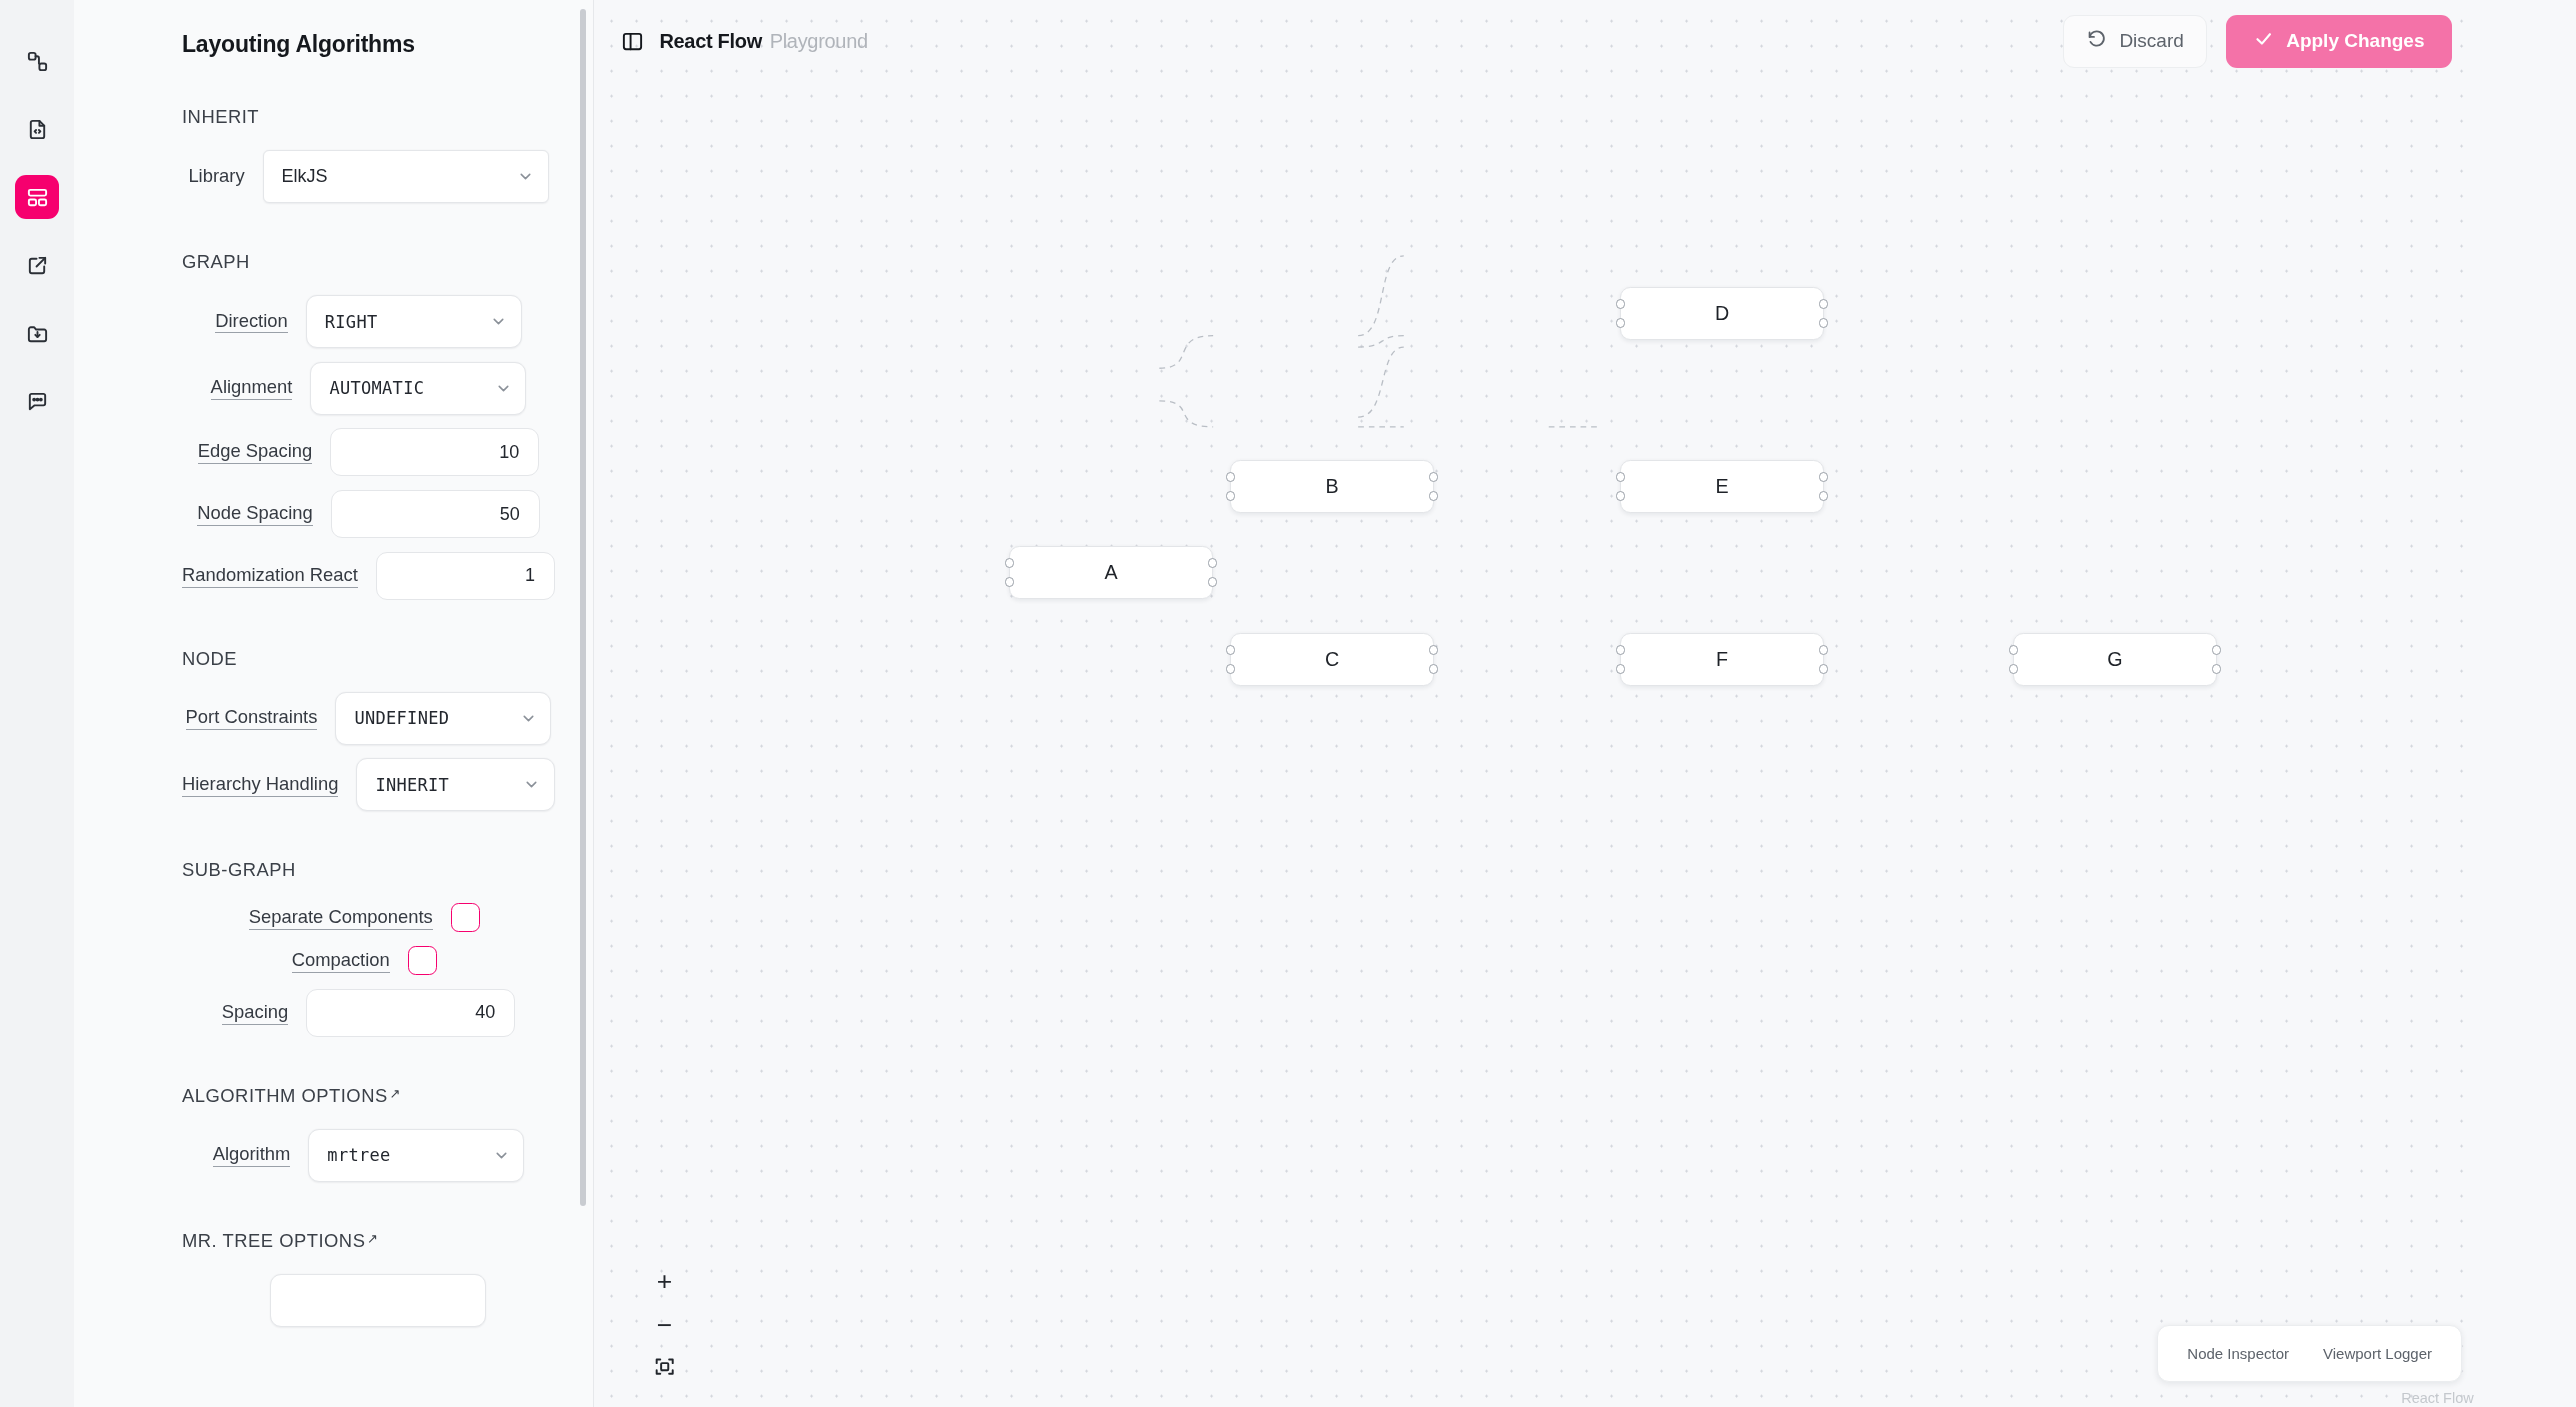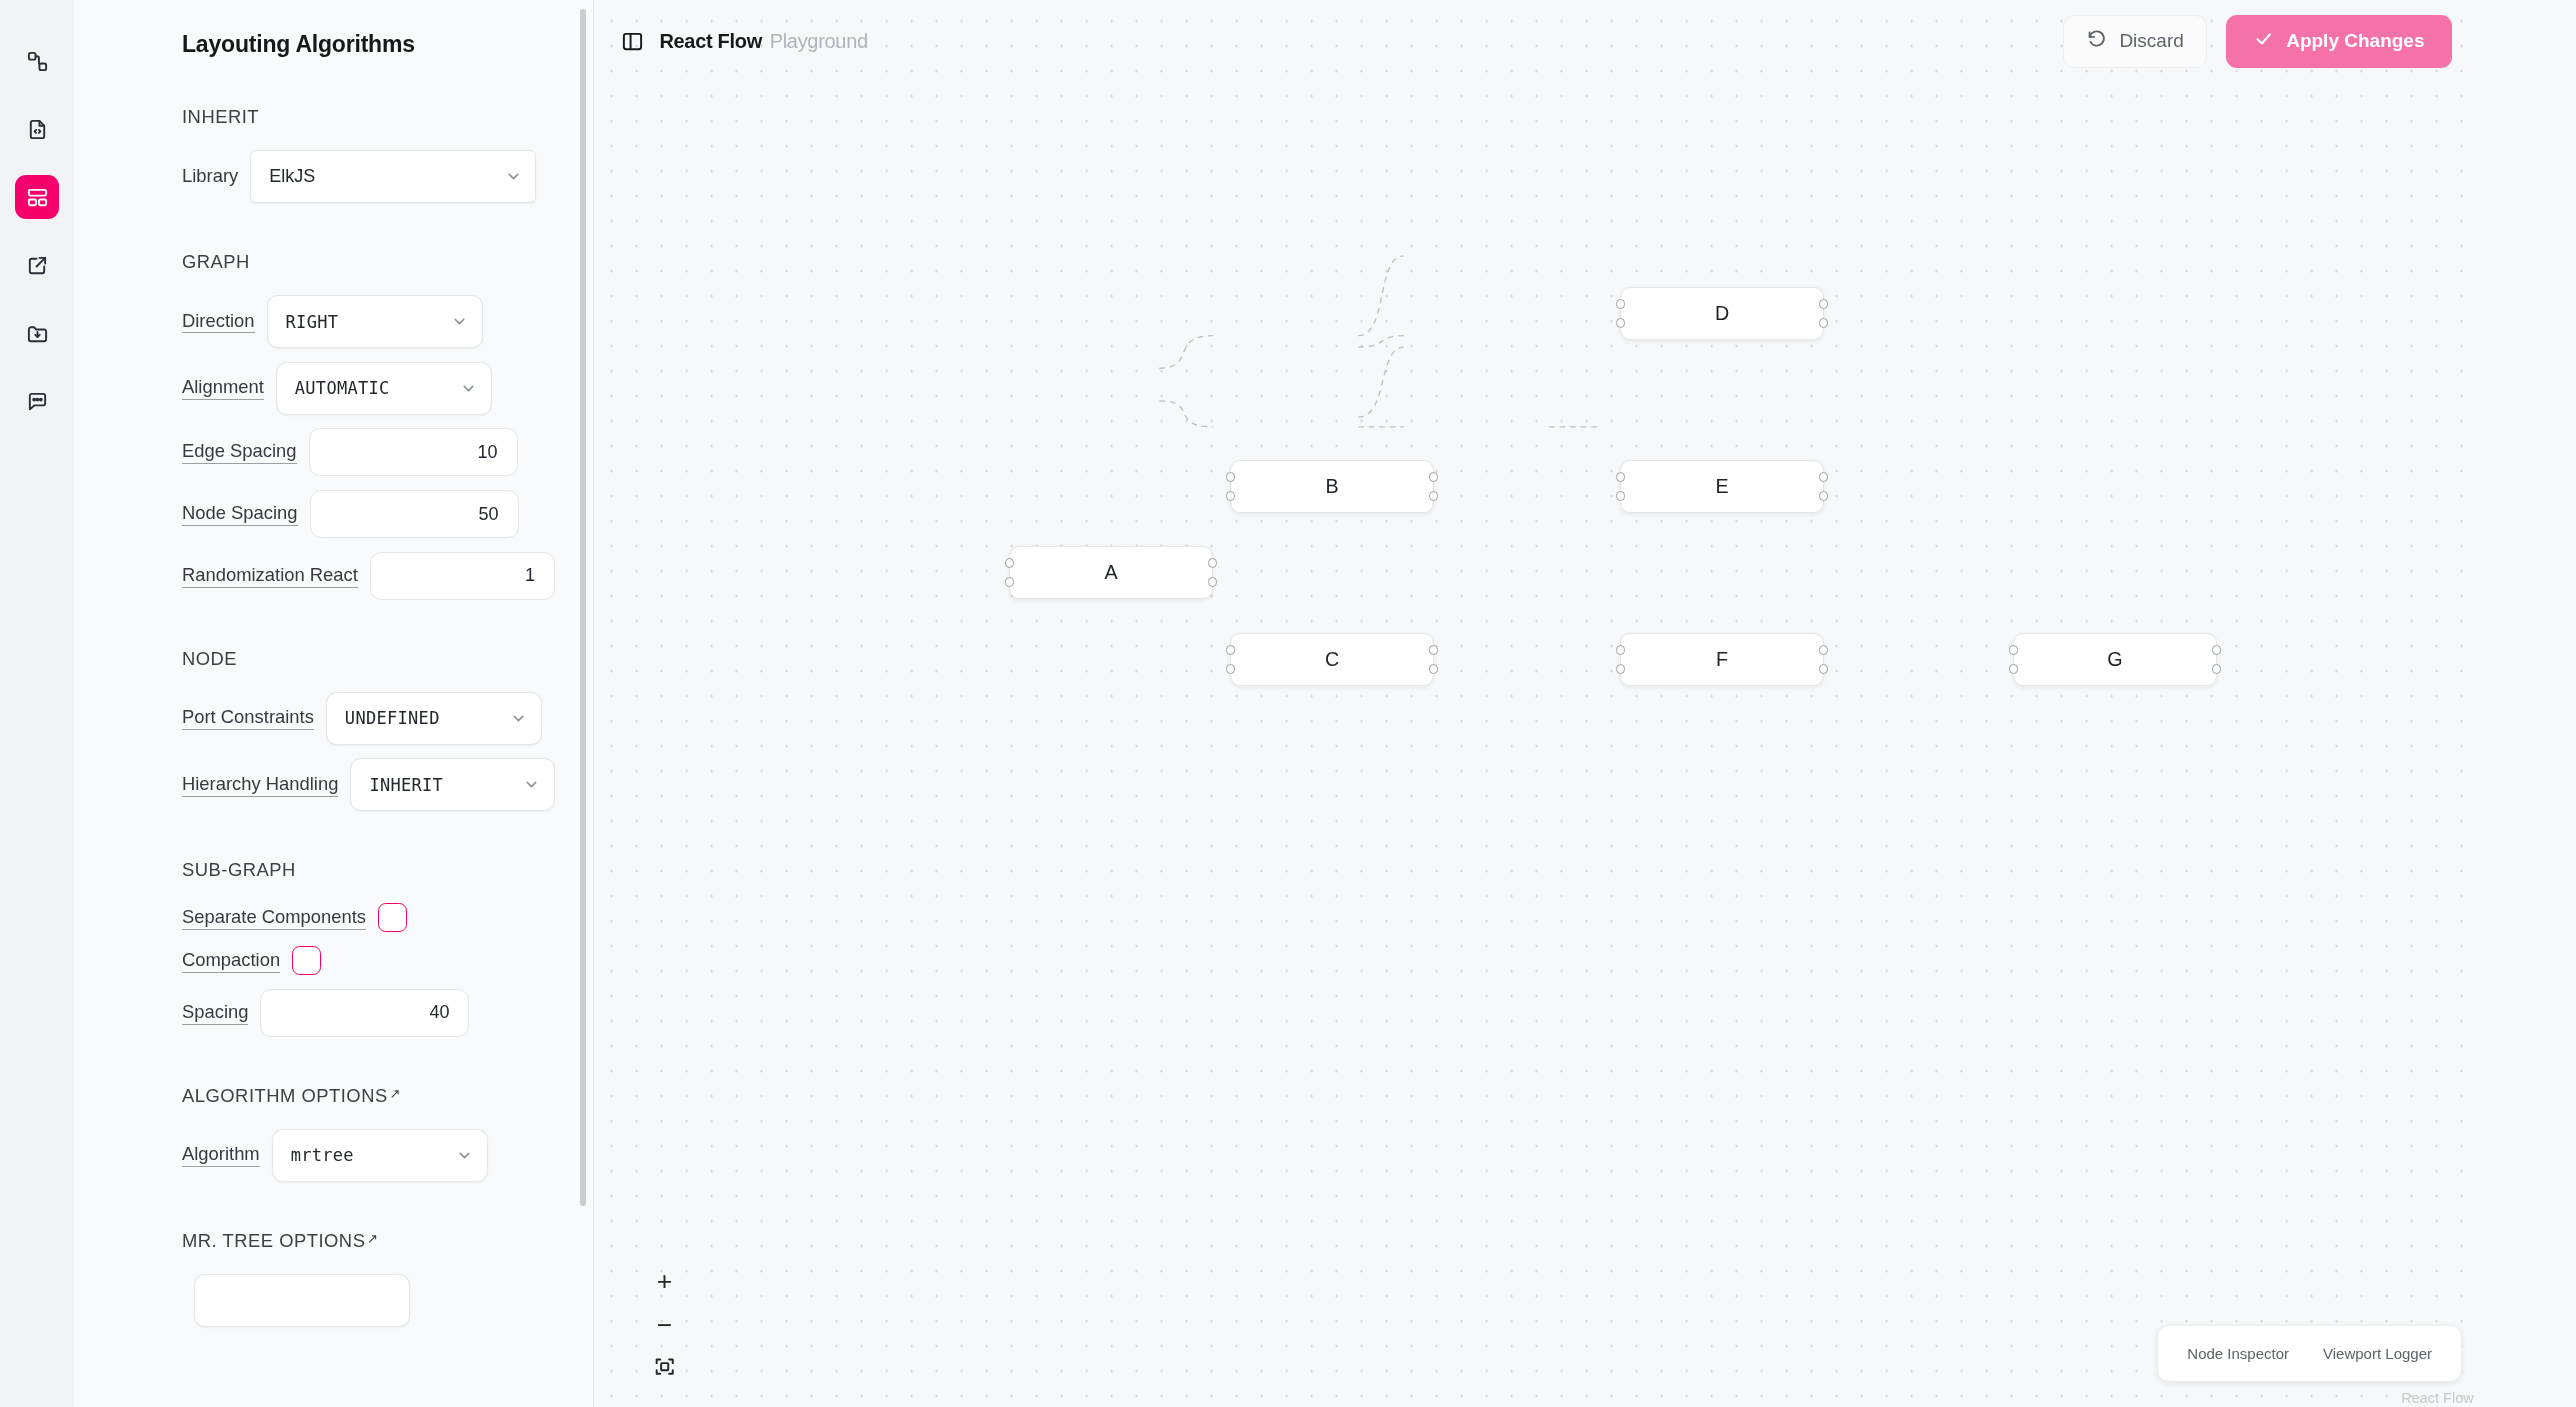--- a/index.html
+++ b/index.html
@@ -42,22 +42,22 @@
   .panel-title {
     font-size: 23px; font-weight: bold; color: #15181d;
     letter-spacing: -0.2px; margin: 12px 0 0 0;
   }
   .section-head {
     font-size: 18.4px; color: #3b4048; letter-spacing: 0.5px;
     margin: 48px 0 0 0; display: flex; align-items: flex-start; gap: 1.7px;
   }
   .section-head .ext { font-size: 13px; line-height: 1; padding-top: 1.7px; color: #3b4048; }
   .row {
-    display: flex; align-items: center; justify-content: flex-start;
-    margin-top: 22px; gap: 12px;
+    display: flex; align-items: center; justify-content: center;
+    margin-top: 22px; gap: 18px;
   }
   .row.tight { margin-top: 13.7px; }
   .lbl {
     font-size: 18.4px; color: #353a42; white-space: nowrap;
     border-bottom: 0.9px solid #9aa0a8; padding-bottom: 0.9px;
   }
   .lbl.plain { border-bottom: none; }
 
   .select {
     width: 216px; height: 53px; border-radius: 11px;

